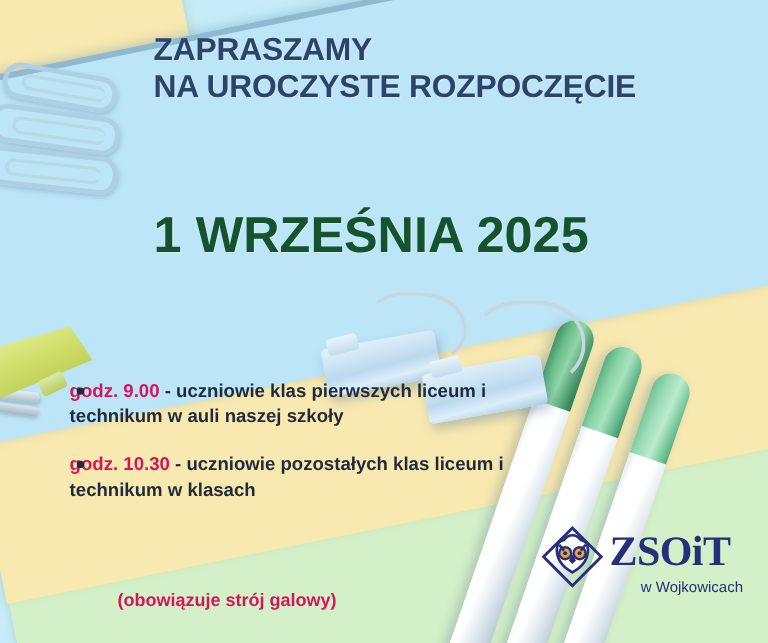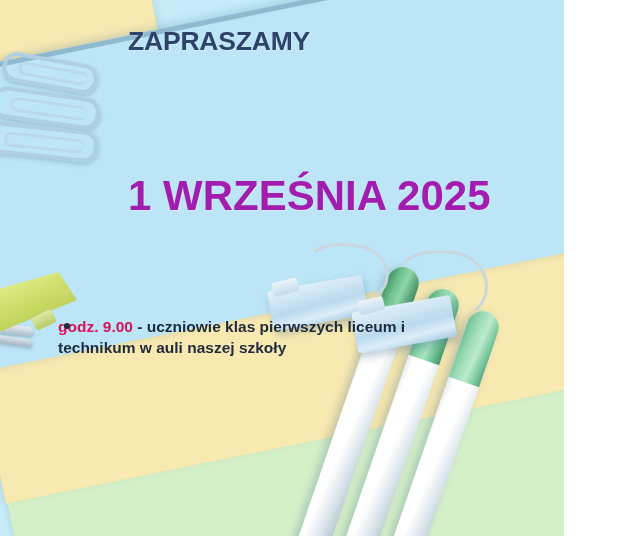--- a/index.html
+++ b/index.html
@@ -3,21 +3,21 @@
 <meta charset="utf-8">
 <style>
   * { margin:0; padding:0; box-sizing:border-box; }
   html, body {
     width:640px; height:536px;
     font-family:"Liberation Sans", sans-serif;
     overflow:hidden;
   }
   #poster {
     position:relative;
-    width:564px; height:536px;
+    width:640px; height:536px;
     background:#C5ECF8;
     overflow:hidden;
   }
 
   
   .layer { position:absolute; }
 
   .paper-green {
     left:-40px; top:270px;
     width:760px; height:420px;
@@ -177,21 +177,21 @@
     position:absolute; left:128px; top:26px;
     font-size:26.5px; font-weight:bold; line-height:1.18;
     color:#2E4369; letter-spacing:-0.2px;
     text-shadow:1px 1px 0 rgba(255,255,255,.28);
   }
   .heading div { white-space:nowrap; }
 
   .date-line {
     position:absolute; left:128px; top:172px;
     font-size:42px; font-weight:bold;
-    color:#a21caf; letter-spacing:0px;
+    color:#14532d; letter-spacing:0px;
     white-space:nowrap;
     text-shadow:1px 1px 1px rgba(255,255,255,.35);
   }
 
   .bullets { position:absolute; left:58px; top:316px; width:400px; }
   .bullet { position:relative; margin-bottom:18px; }
   .bullet .dot {
     position:absolute; left:6px; top:7px;
     width:6px; height:6px; border-radius:50%;
     background:#1E2A3D;
@@ -274,28 +274,52 @@
       <div class="tab"></div>
   </div>
   <div class="binder" id="binder2">
     <div class="lever"></div>
       <div class="body"></div>
       <div class="tab"></div>
   </div>
 
   <div class="heading">
     <div>ZAPRASZAMY</div>
+    <div>NA UROCZYSTE ROZPOCZĘCIE</div>
   </div>
 
   <div class="date-line">1 WRZEŚNIA 2025</div>
 
   <div class="bullets">
     <div class="bullet">
       <span class="dot"></span>
       <div class="btext">
         <span class="hl">godz. 9.00</span><span> - </span><span>uczniowie klas pierwszych  liceum i technikum w auli naszej szkoły</span>
       </div>
     </div>
-  </div>
-
-
+    <div class="bullet">
+      <span class="dot"></span>
+      <div class="btext">
+        <span class="hl">godz. 10.30</span><span> - </span><span>uczniowie pozostałych klas liceum i technikum w klasach</span>
+      </div>
+    </div>
+  </div>
+
+  <div class="note">(obowiązuje strój galowy)</div>
+
+  <div id="logo">
+    <div class="mark">
+      <svg viewBox="0 0 58 58" width="58" height="58">
+        <rect x="29" y="4" width="34" height="34" transform="rotate(45 29 4)" fill="none" stroke="#26307A" stroke-width="2.4"></rect>
+        <path d="M16 22 q0 -7 6 -8 q3 -4 7 -4 q4 0 7 4 q6 1 6 8 q0 12 -13 19 q-13 -7 -13 -19 z" fill="#FFFFFF" stroke="#26307A" stroke-width="2.2"></path>
+        <circle cx="23" cy="25" r="5" fill="#F2A32B" stroke="#26307A" stroke-width="2"></circle>
+        <circle cx="35" cy="25" r="5" fill="#F2A32B" stroke="#26307A" stroke-width="2"></circle>
+        <circle cx="23" cy="25" r="1.7" fill="#26307A"></circle>
+        <circle cx="35" cy="25" r="1.7" fill="#26307A"></circle>
+        <path d="M29 26 l-3 5 l3 3 l3 -3 z" fill="#26307A"></path>
+        <path d="M18 18 l4 5 M40 18 l-4 5" stroke="#26307A" stroke-width="2.2" fill="none"></path>
+      </svg>
+    </div>
+    <div class="zsoit">ZSOiT</div>
+    <div class="sub">w Wojkowicach</div>
+  </div>
 
 </div>
 
 </body></html>

